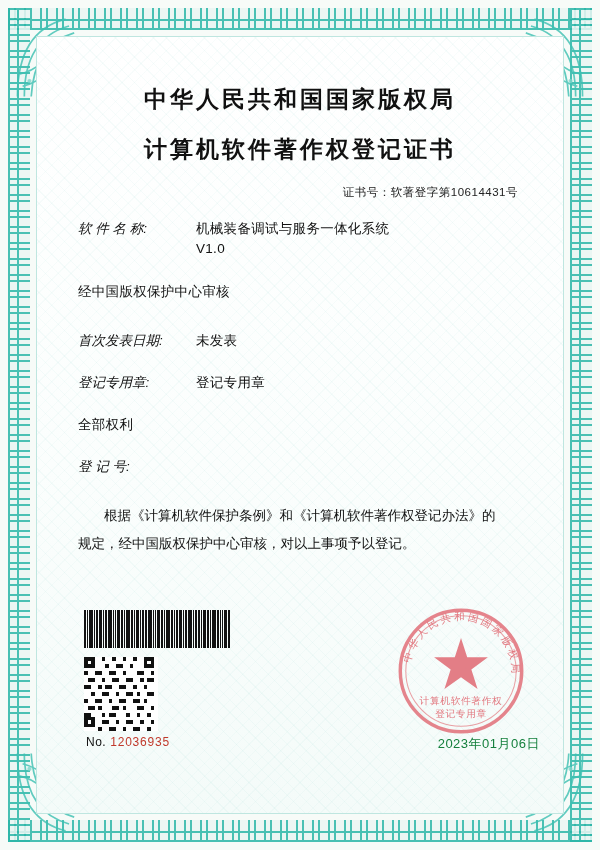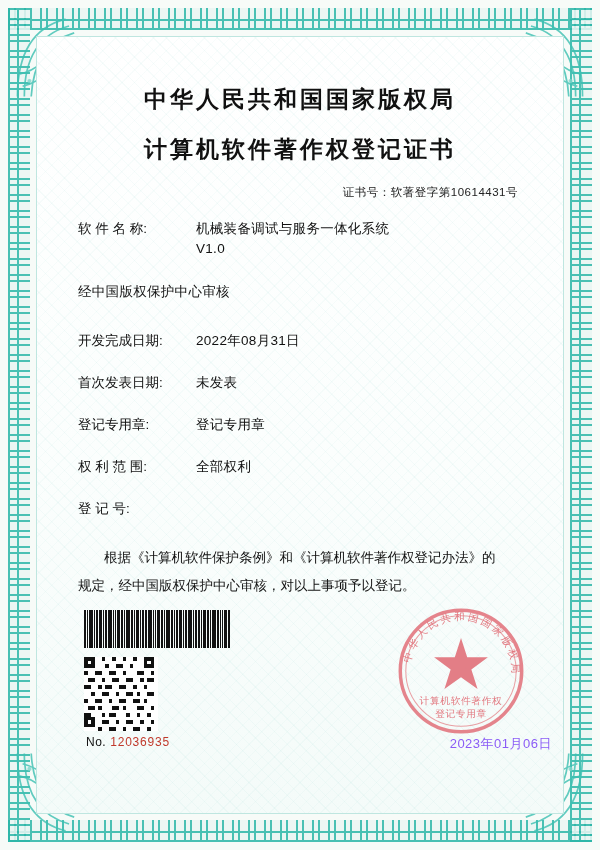--- a/index.html
+++ b/index.html
@@ -132,20 +132,21 @@
     align-items: flex-start;
     margin-bottom: 5px;
     font-size: 13.5px;
     color: #111;
   }
   .field .lbl {
     width: 118px;
     flex: 0 0 118px;
     letter-spacing: 0px;
     white-space: nowrap;
+    font-style: italic;
   }
   .field .val {
     flex: 1 1 auto;
     letter-spacing: .3px;
   }
   .field .val .v2 {
     display: block;
     margin-top: 3px;
     font-family: "Liberation Sans", sans-serif;
   }
@@ -199,24 +200,24 @@
     color: #111;
     letter-spacing: .5px;
   }
   .serial .sn {
     color: #c0392b;
     margin-left: 4px;
     letter-spacing: .8px;
   }
   .date-right {
     position: absolute;
-    right: 48px;
+    right: 60px;
     top: 735px;
     font-size: 13px;
-    color: #8b5cf6;
+    color: #15803d;
     letter-spacing: .5px;
   }
 
   
   .seal {
     position: absolute;
     right: 70px;
     top: 602px;
     width: 138px; height: 138px;
   }
@@ -328,37 +329,32 @@
       </div>
 
       <div class="gap-a"></div>
 
       <div class="field">
         <div class="val">经中国版权保护中心审核</div>
       </div>
 
       <div class="gap-b"></div>
 
-      <div class="field row-space">
-        <div class="lbl">开发完成日期:</div>
-        <div class="val">2022年08月31日</div>
-      </div>
 
       <div class="field row-space">
         <div class="lbl">首次发表日期:</div>
         <div class="val">未发表</div>
       </div>
 
       <div class="field row-space">
         <div class="lbl">登记专用章:</div>
         <div class="val">登记专用章</div>
       </div>
 
       <div class="field row-space">
-        <div class="lbl">权 利 范 围:</div>
         <div class="val">全部权利</div>
       </div>
 
       <div class="field">
         <div class="lbl">登 记 号:</div>
       </div>
 
     </div>
 
     <div class="body-text">

